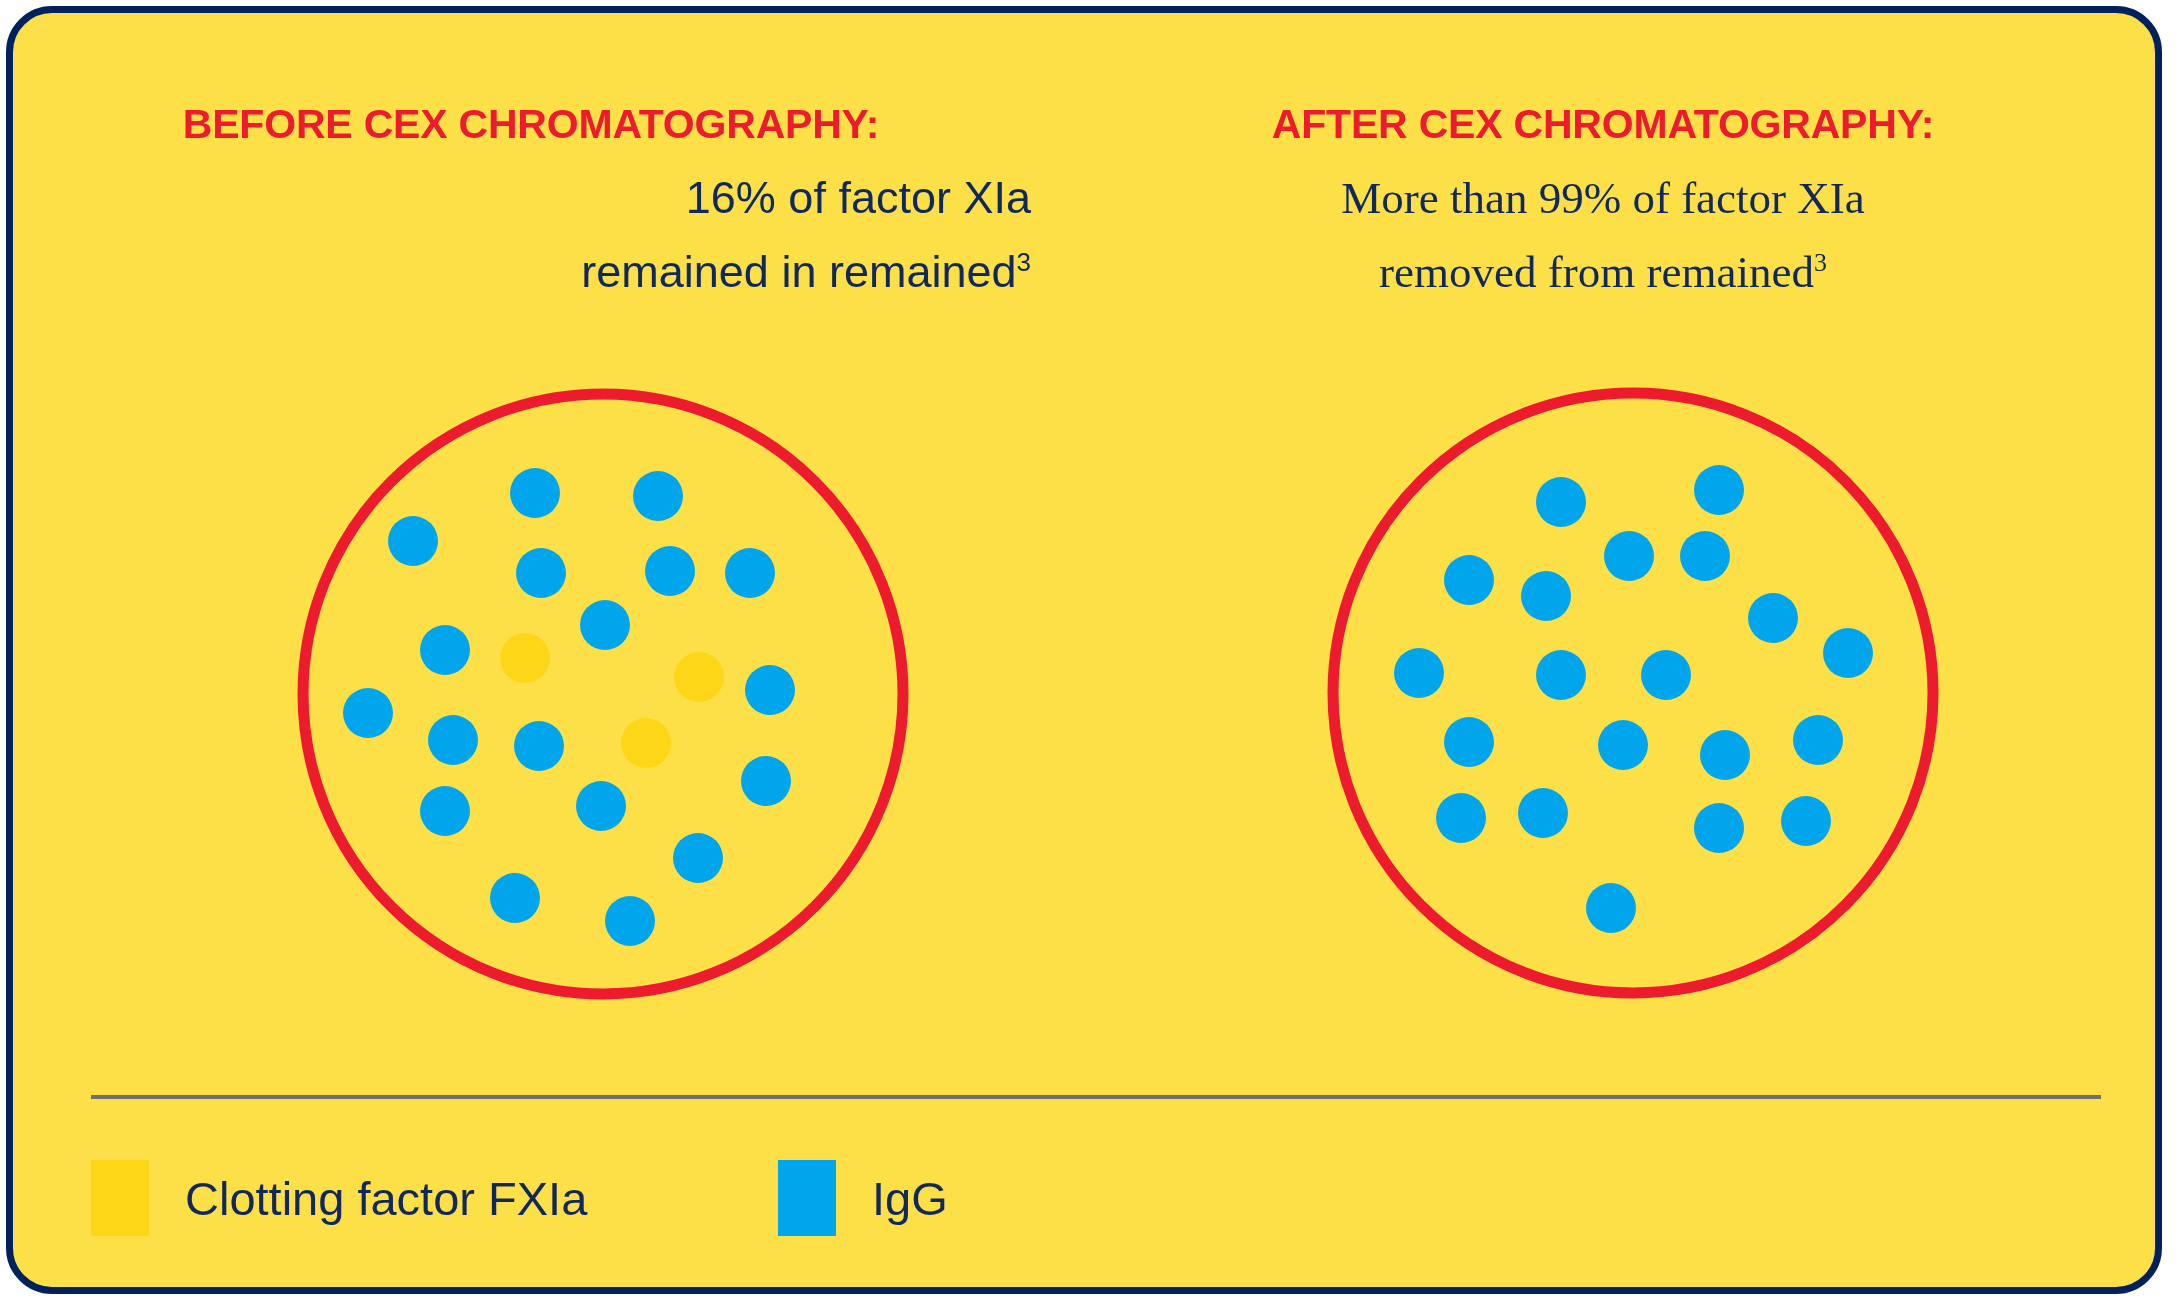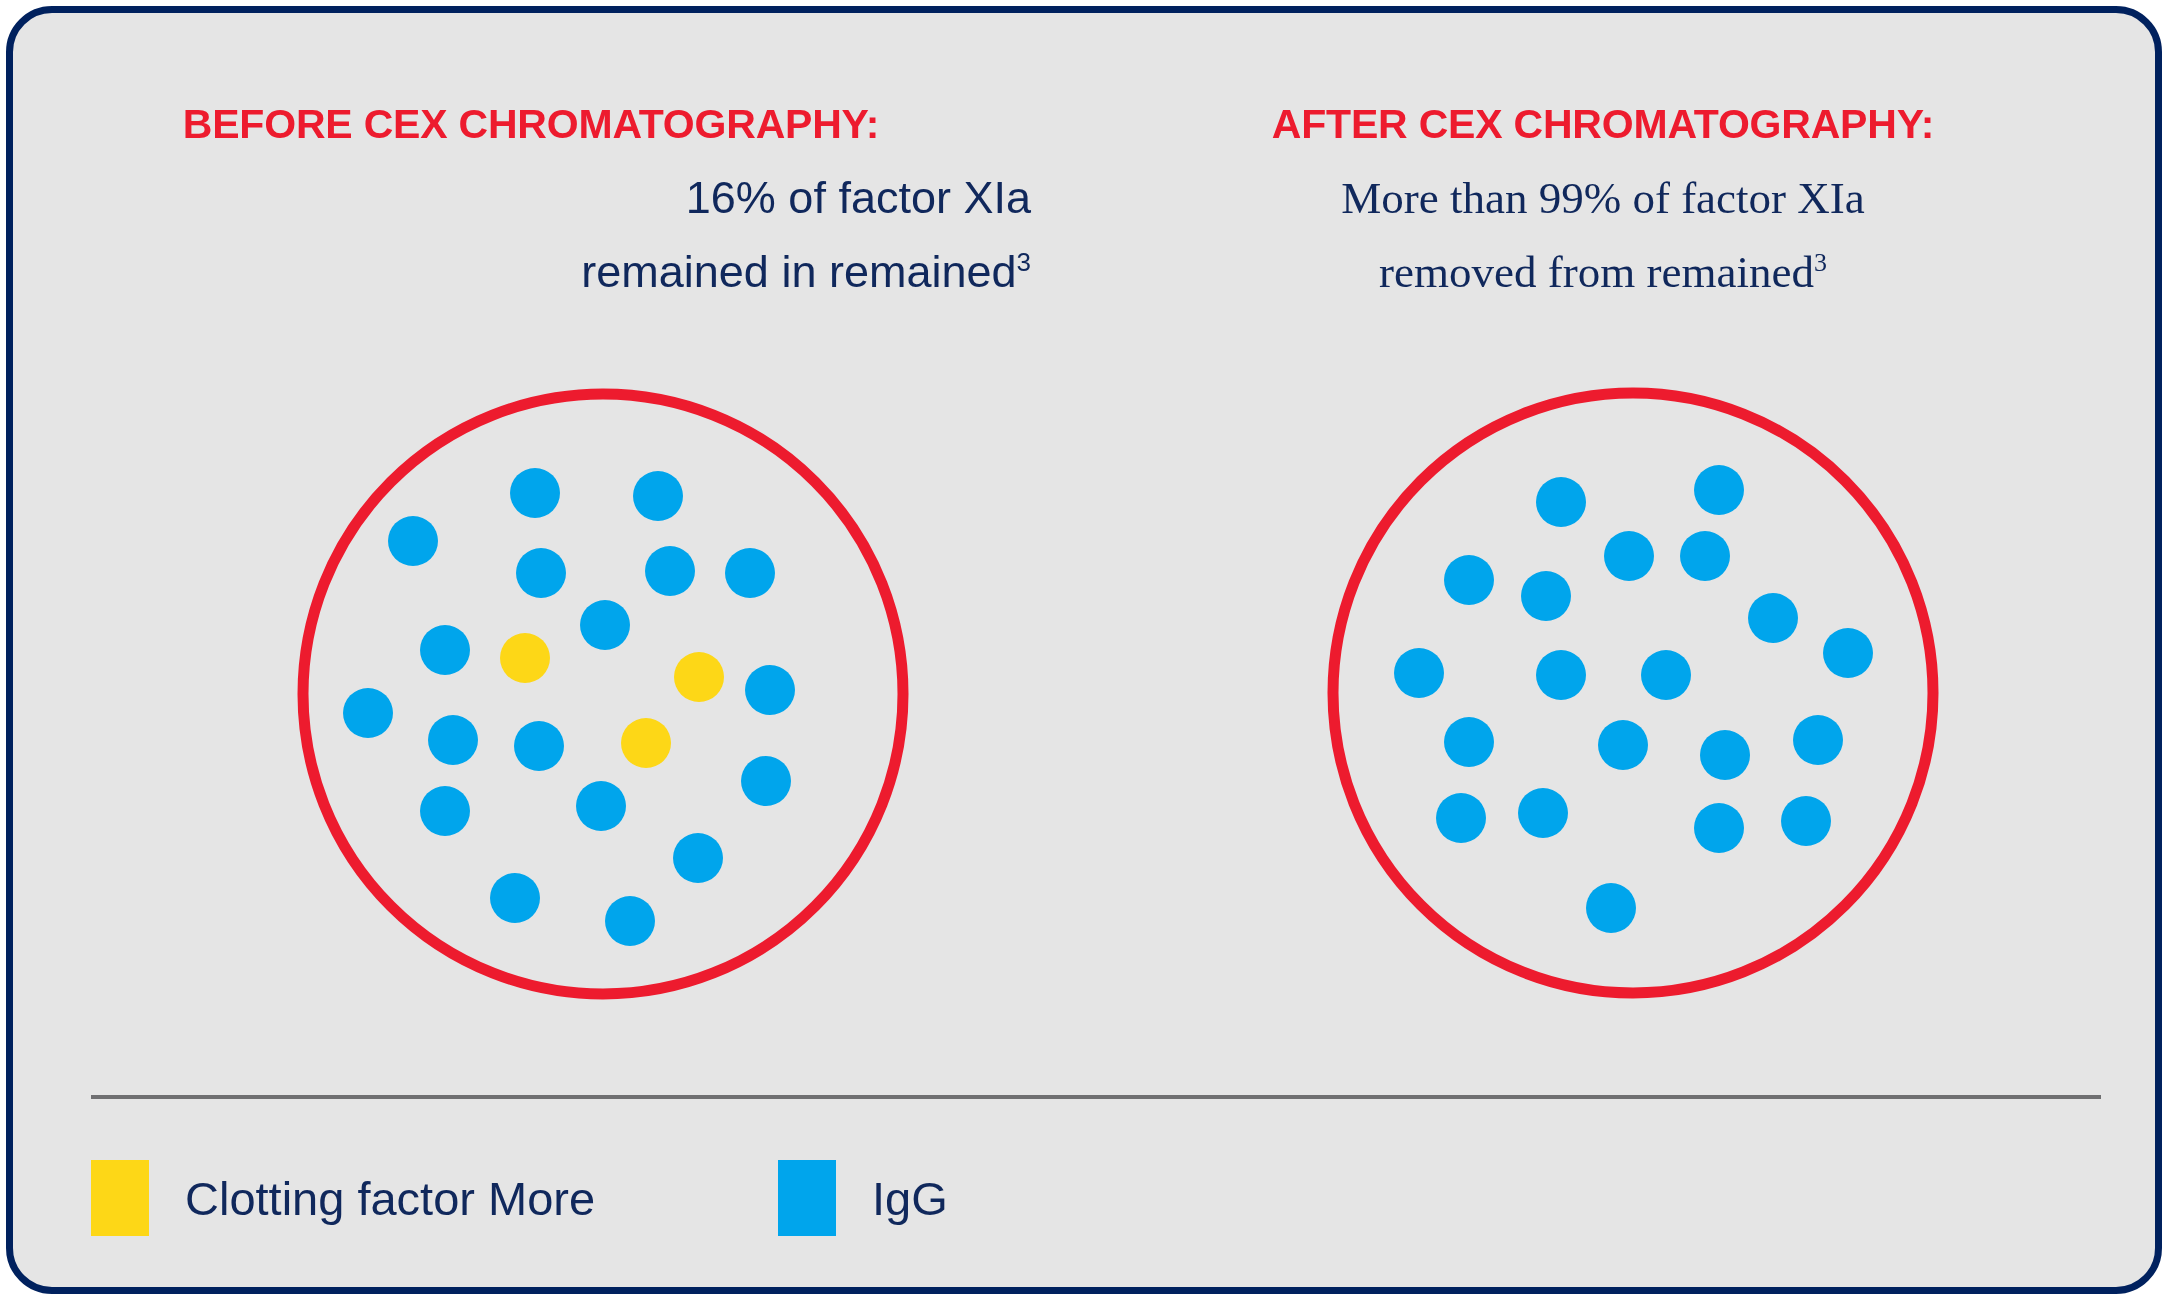--- a/index.html
+++ b/index.html
@@ -7,21 +7,21 @@
     width:2180px;height:1310px;
     font-family:"Liberation Sans", sans-serif;
     -webkit-font-smoothing:antialiased;
   }
   #card{
     position:absolute;left:6px;top:6px;
     width:2156px;height:1288px;
     box-sizing:border-box;
     border:7px solid #00215E;
     border-radius:46px;
-    background:#e5e5e5;
+    background:#fde047;
     overflow:hidden;
   }
 
   
   .panel{position:absolute;top:0;width:1000px;text-align:center;}
   #panel-left{left:18px;}
   #panel-right{left:1090px;}
 
   .panel-title{
     position:absolute;left:0;width:100%;
@@ -138,21 +138,21 @@
           <circle cx="1598" cy="895" r="25" fill="#00A5EC"></circle>
         </g>
       </svg>
   </div>
 
   <div id="divider" style="background: rgb(111, 111, 113);"></div>
 
   <div id="legend">
     <div class="legend-item" id="legend-item-fxia">
       <span class="swatch" style="background: rgb(253, 215, 23);"></span>
-      <span class="legend-label" style="color: rgb(16, 40, 92);">Clotting factor More</span>
+      <span class="legend-label" style="color: rgb(16, 40, 92);">Clotting factor FXIa</span>
     </div>
     <div class="legend-item" id="legend-item-igg">
       <span class="swatch" style="background: rgb(0, 165, 236);"></span>
       <span class="legend-label" style="color: rgb(16, 40, 92);">IgG</span>
     </div>
   </div>
 
 </div>
 
 </body></html>

